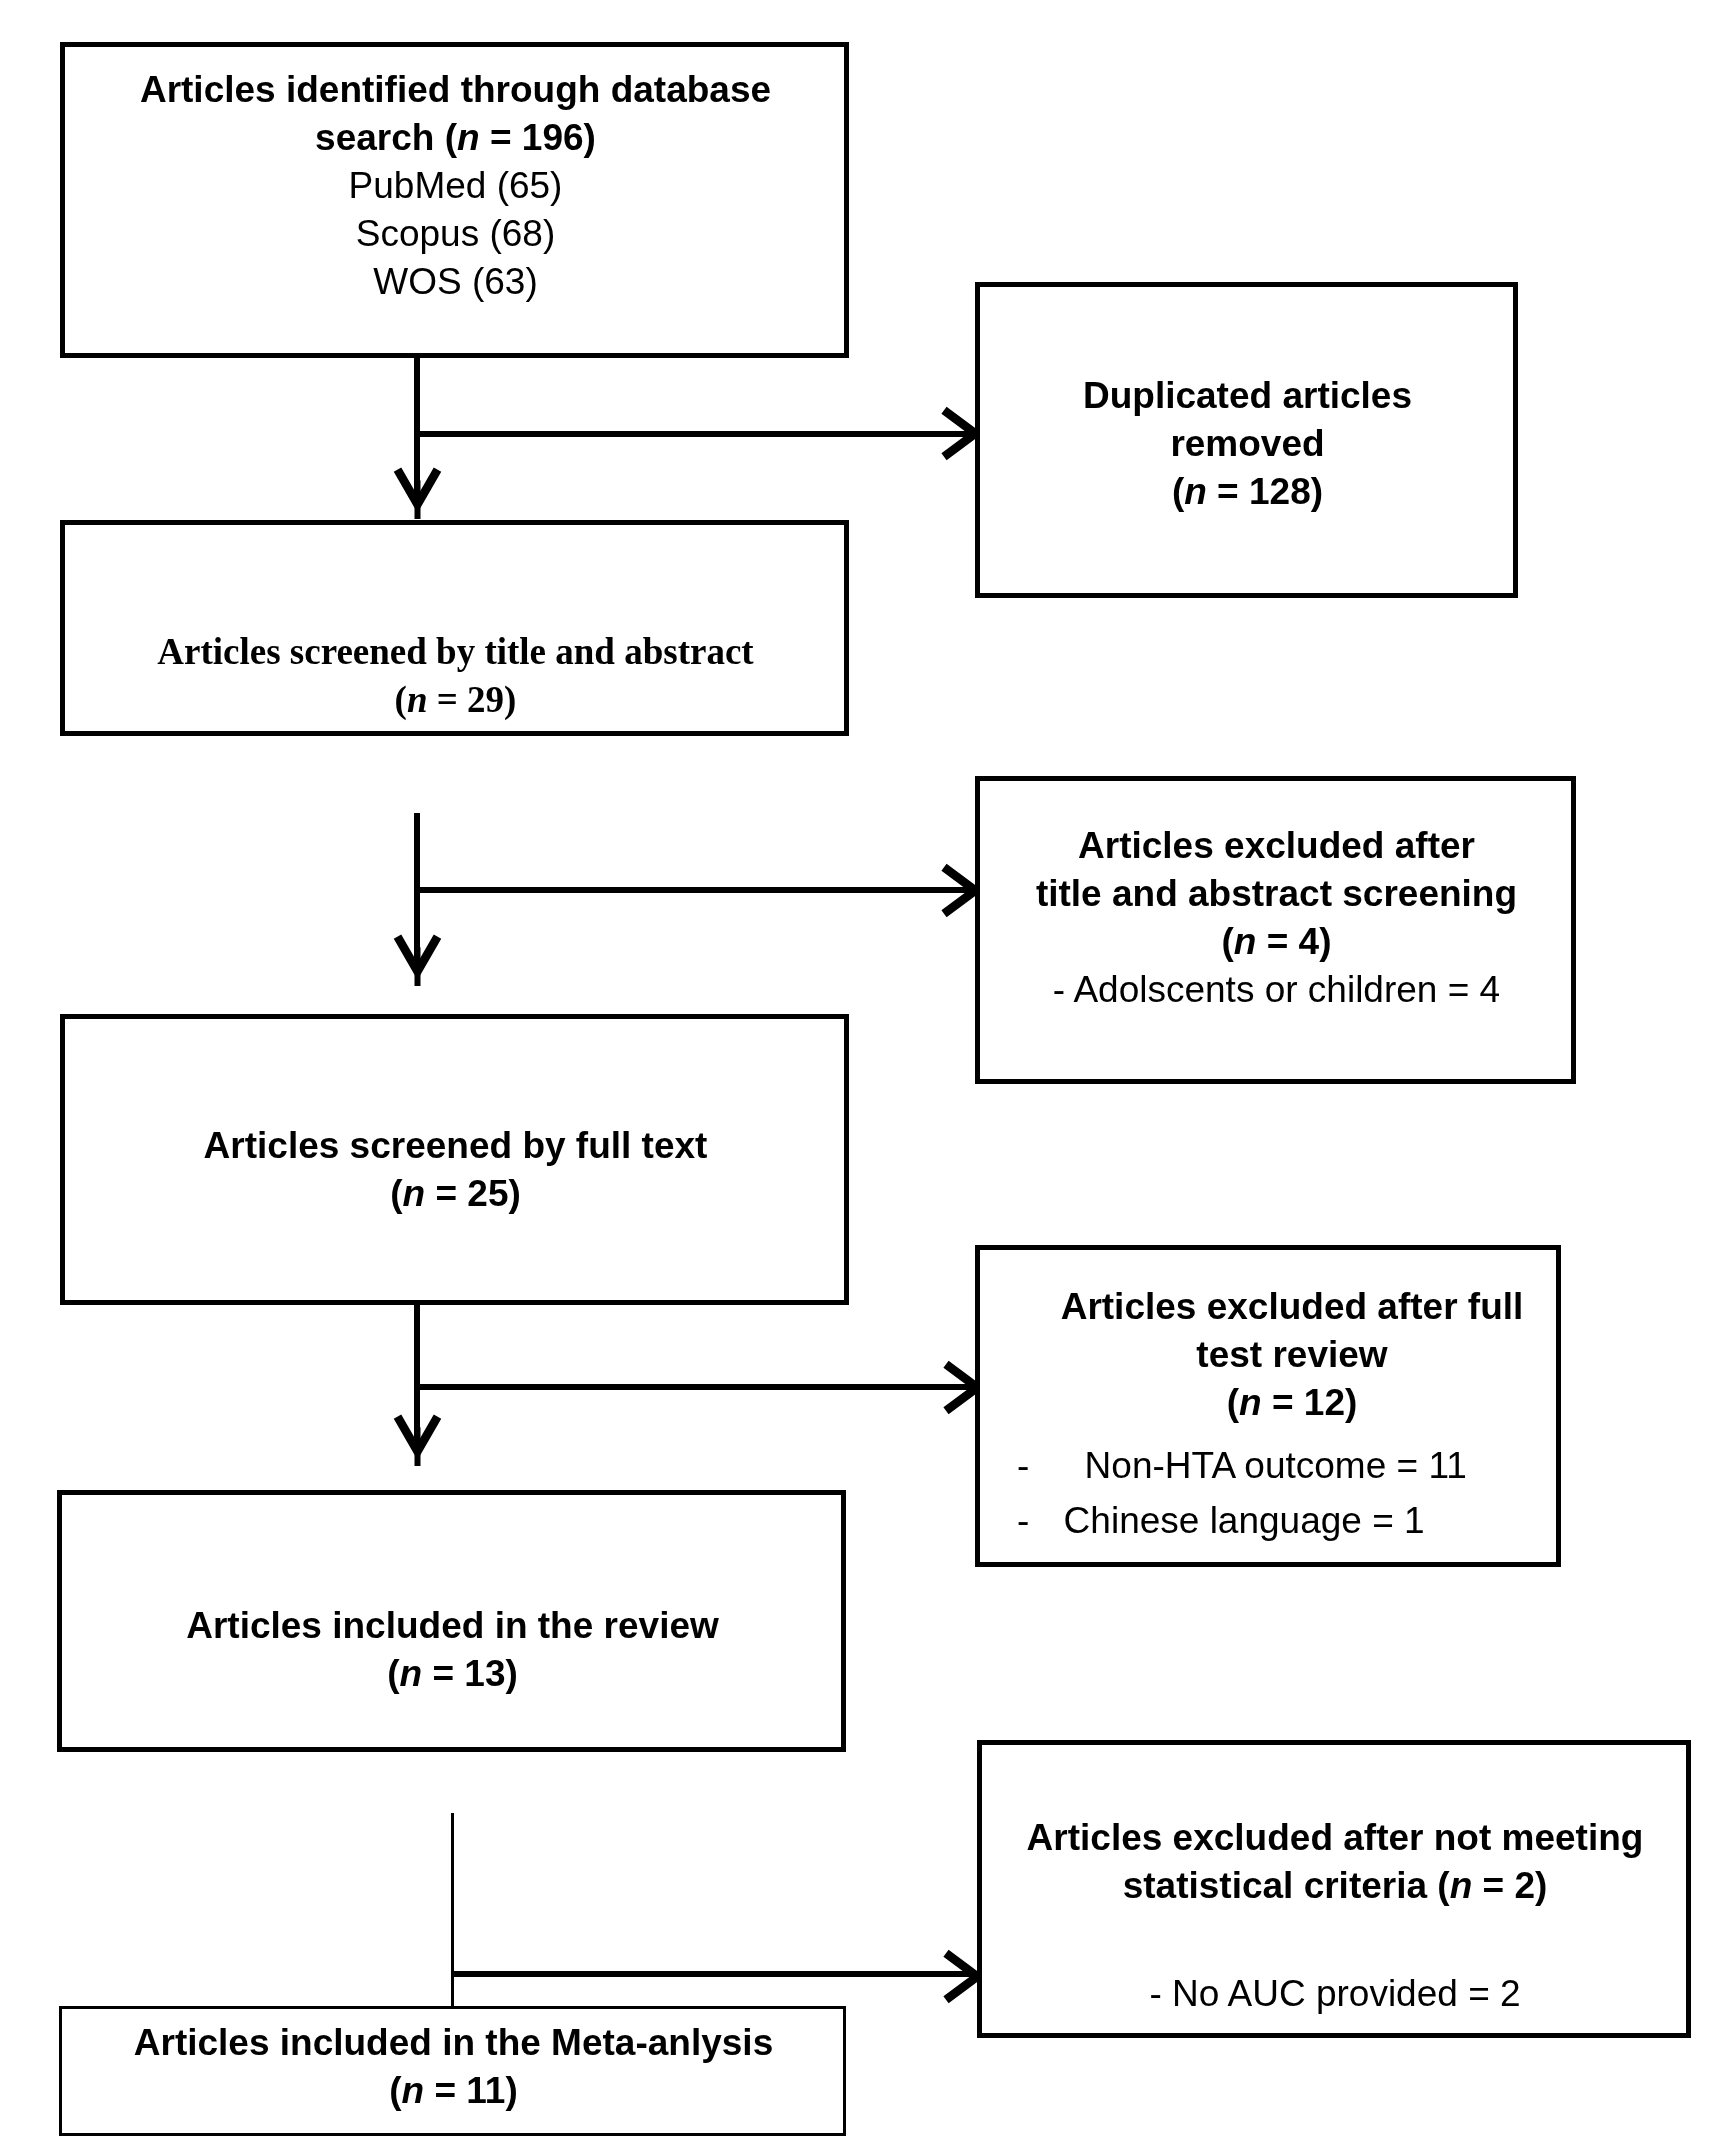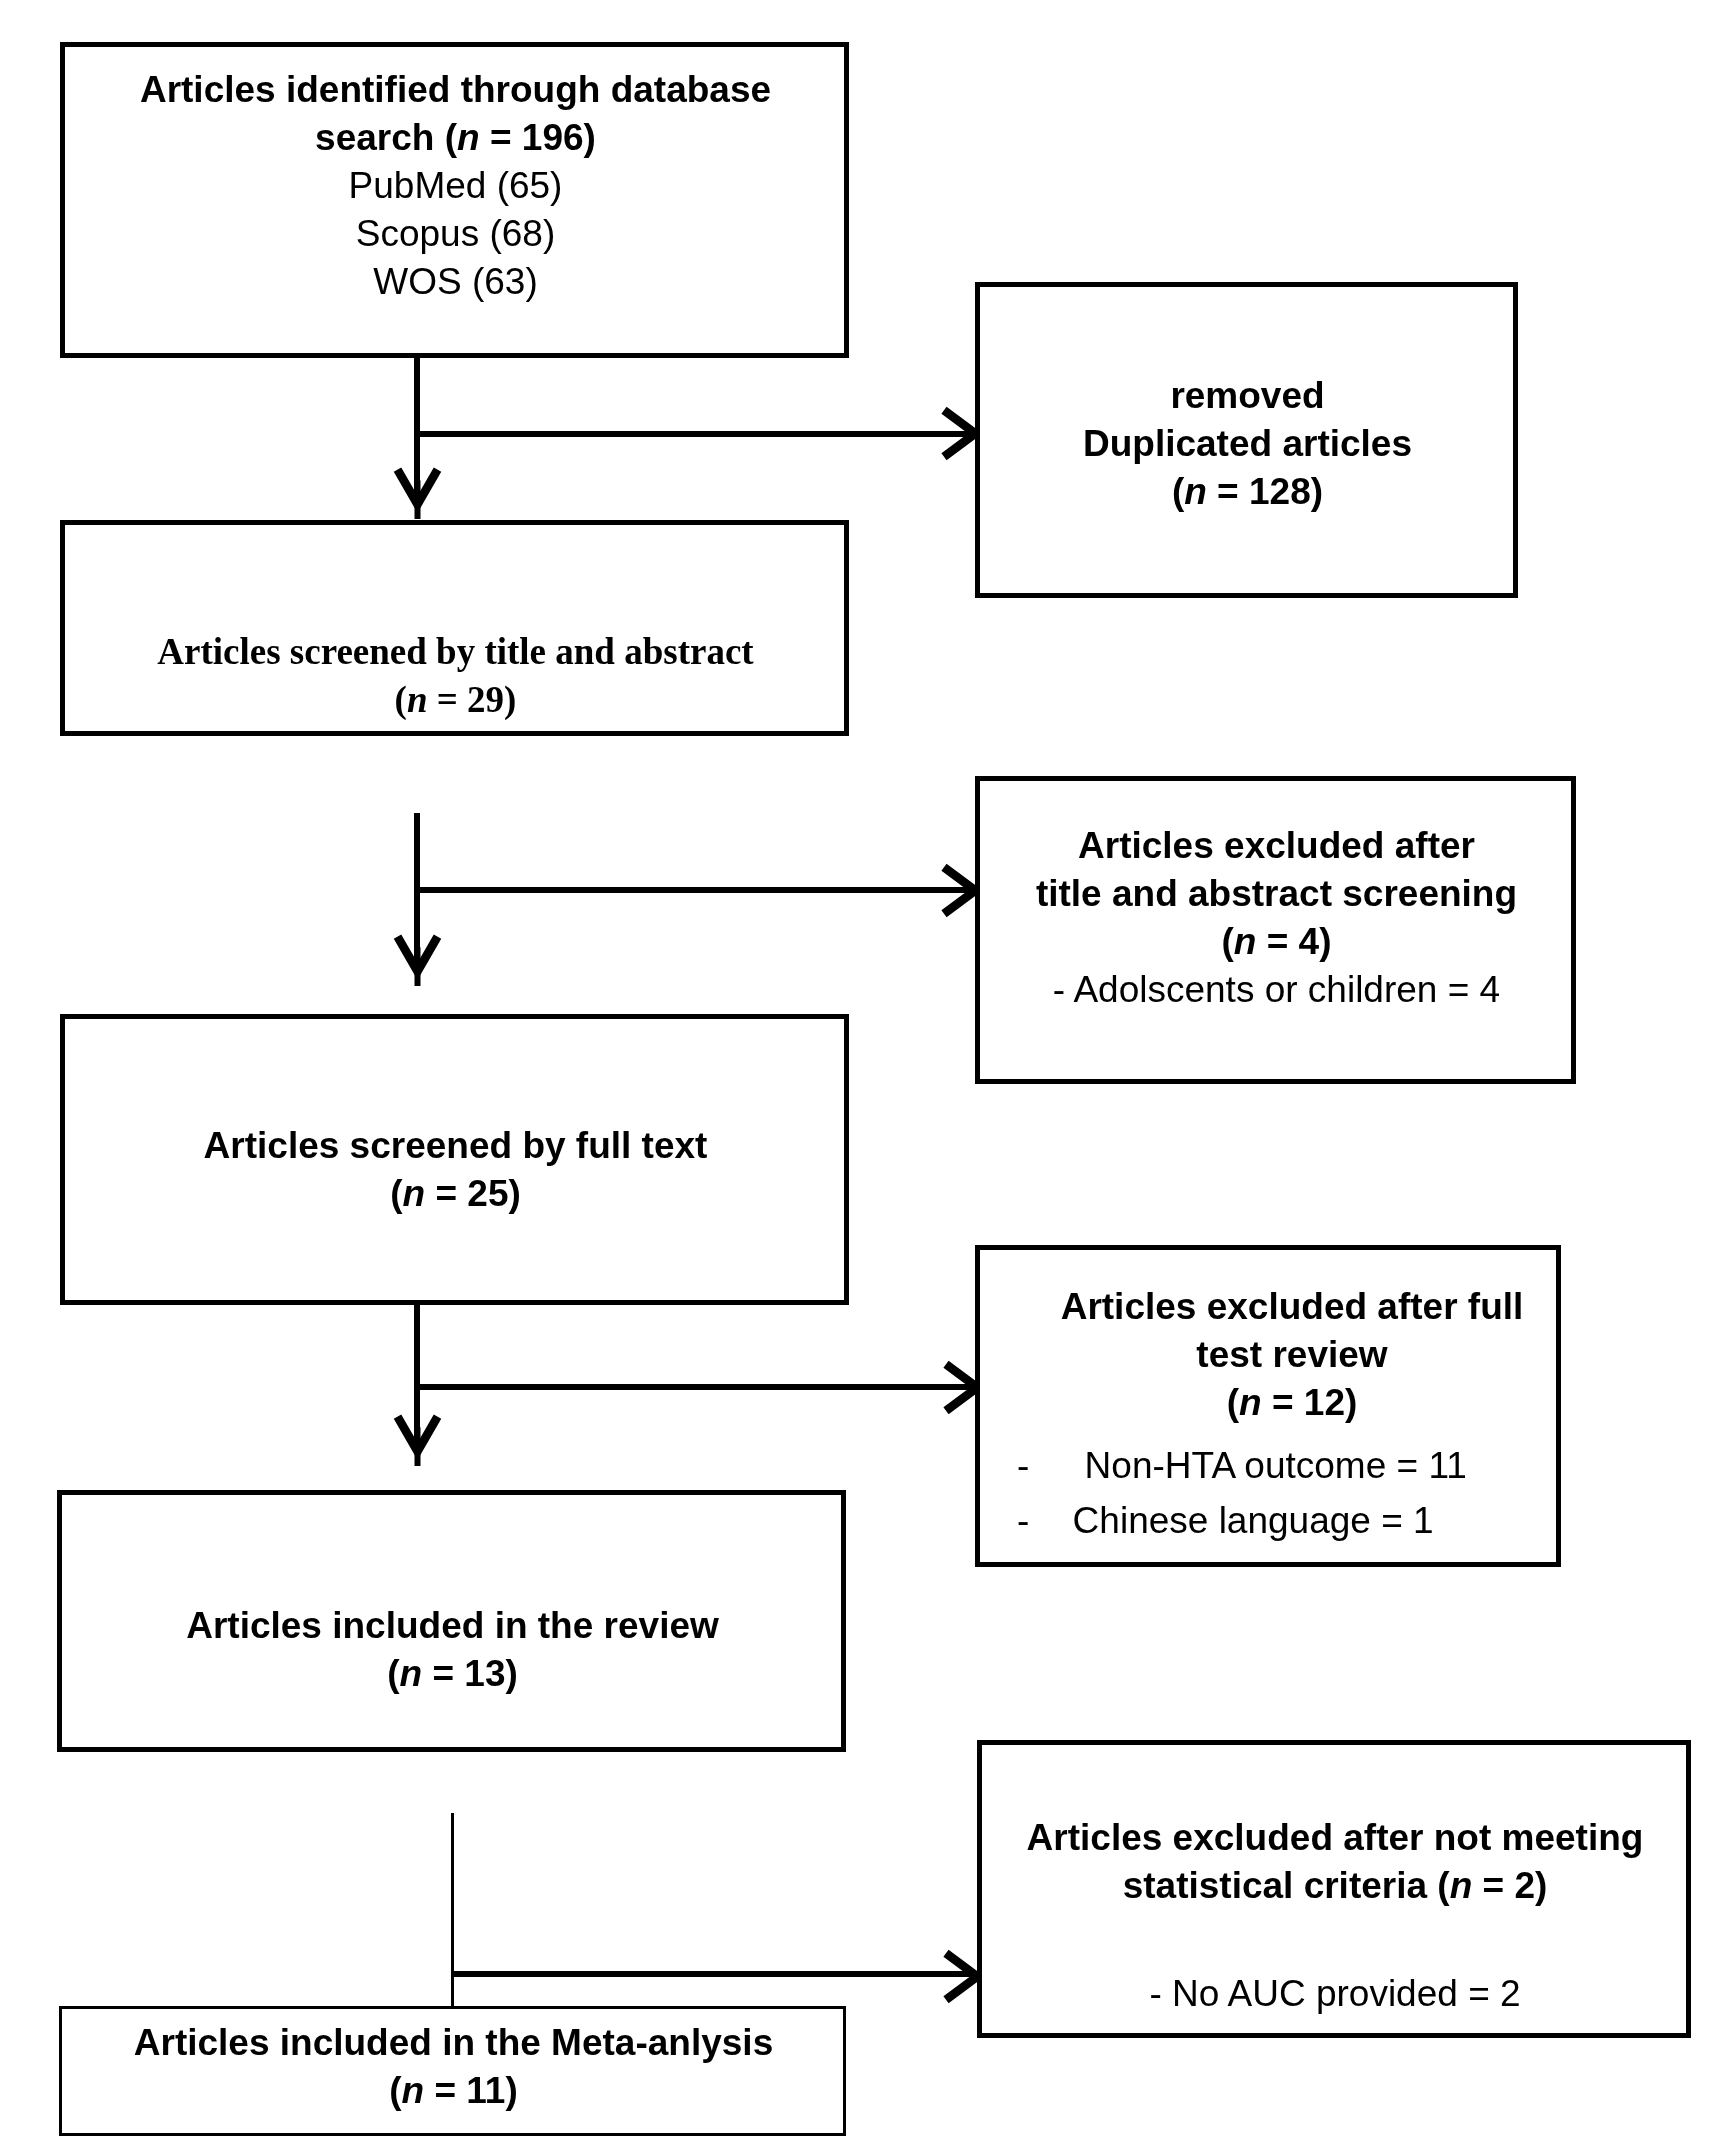--- a/index.html
+++ b/index.html
@@ -92,22 +92,22 @@
       <div class="b">Articles identified through database</div>
       <div class="b"><span>search (</span><i>n</i><span> = 196)</span></div>
       <div class="r">PubMed (65)</div>
       <div class="r">Scopus (68)</div>
       <div class="r">WOS (63)</div>
     </div>
   </div>
 
   <div class="box" style="left:975px; top:282px; width:543px; height:316px;">
     <div class="txtblock" style="top:85px; font-size:37px;">
+      <div class="b">Duplicated articles</div>
       <div class="b">removed</div>
-      <div class="b">Duplicated articles</div>
       <div class="b"><span>(</span><i>n</i><span> = 128)</span></div>
     </div>
   </div>
 
   <div class="box" style="left:60px; top:520px; width:789px; height:216px;font-family:Liberation Serif, serif;">
     <div class="txtblock" style="top:103px; font-size:37px;">
       <div class="b">Articles screened by title and abstract</div>
       <div class="b"><span>(</span><i>n</i><span> = 29)</span></div>
     </div>
   </div>
@@ -134,21 +134,21 @@
       <div class="b">test review</div>
       <div class="b"><span>(</span><i>n</i><span> = 12)</span></div>
     </div>
     <div class="txtblock" style="top:180px; font-size:37px; text-align:left;">
       <div style="padding-left:35px;margin-top:12px;">
         <span class="r">-</span>
         <span class="r" style="display:inline-block; margin-left:45px;">Non-HTA outcome = 11</span>
       </div>
       <div style="padding-left:35px; margin-top:6.7px;">
         <span class="r">-</span>
-        <span class="r" style="display:inline-block; margin-left:33px;">Chinese language = 1</span>
+        <span class="r" style="display:inline-block; margin-left:24px;">Chinese language = 1</span>
       </div>
     </div>
   </div>
 
   <div class="box" style="left:57px; top:1490px; width:789px; height:262px;">
     <div class="txtblock" style="top:107px; font-size:37px;">
       <div class="b">Articles included in the review</div>
       <div class="b"><span>(</span><i>n</i><span> = 13)</span></div>
     </div>
   </div>

